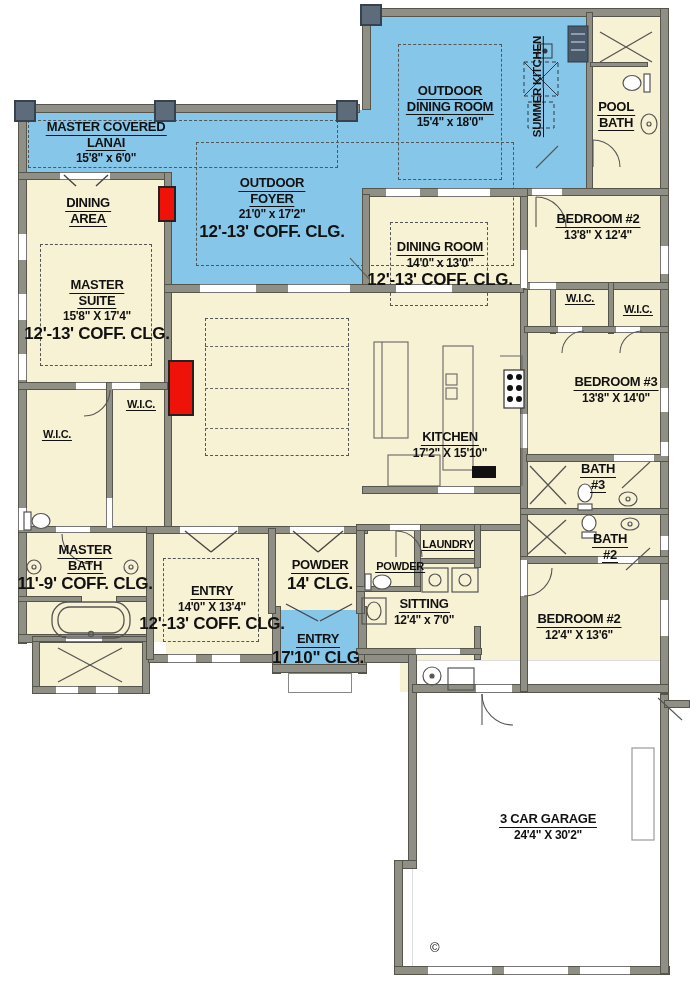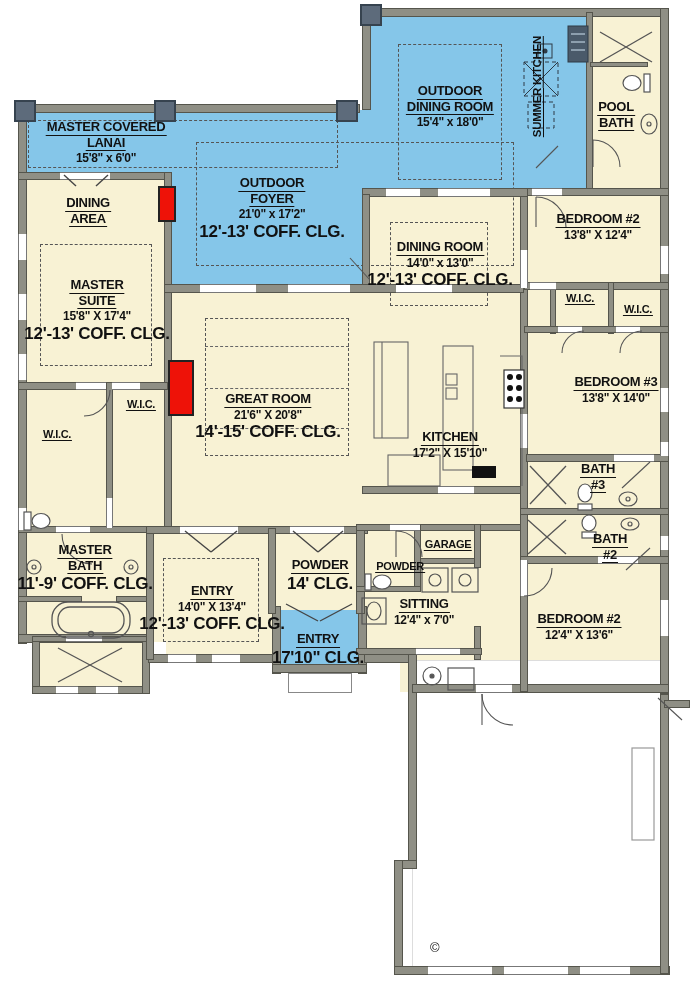--- a/index.html
+++ b/index.html
@@ -346,25 +346,20 @@
   </div>
   <div class="lbl sm" style="left:57px;top:428px;">
     <span class="nm">W.I.C.</span>
   </div>
   <div class="lbl sm" style="left:580px;top:292px;">
     <span class="nm">W.I.C.</span>
   </div>
   <div class="lbl sm" style="left:638px;top:303px;">
     <span class="nm">W.I.C.</span>
   </div>
-  <div class="lbl" style="left:268px;top:392px;">
-    <span class="nm">GREAT ROOM</span>
-    <span class="dm">21'6" X 20'8"</span>
-    <span class="cl">14'-15' COFF. CLG.</span>
-  </div>
   <div class="lbl" style="left:450px;top:430px;">
     <span class="nm">KITCHEN</span>
     <span class="dm">17'2" X 15'10"</span>
   </div>
   <div class="lbl" style="left:600px;top:375px;margin-left:16px;">
     <span class="nm">BEDROOM #3</span>
     <span class="dm">13'8" X 14'0"</span>
   </div>
   <div class="lbl" style="left:598px;top:462px;">
     <span class="nm">BATH</span>
@@ -385,29 +380,33 @@
     <span class="cl">12'-13' COFF. CLG.</span>
   </div>
   <div class="lbl" style="left:320px;top:558px;">
     <span class="nm">POWDER</span>
     <span class="cl">14' CLG.</span>
   </div>
   <div class="lbl sm" style="left:400px;top:560px;">
     <span class="nm">POWDER</span>
   </div>
   <div class="lbl sm" style="left:448px;top:538px;">
-    <span class="nm">GARAGE</span>
+    <span class="nm">LAUNDRY</span>
   </div>
   <div class="lbl" style="left:424px;top:597px;">
     <span class="nm">SITTING</span>
     <span class="dm">12'4" x 7'0"</span>
   </div>
   <div class="lbl" style="left:318px;top:632px;">
     <span class="nm">ENTRY</span>
     <span class="cl">17'10" CLG.</span>
   </div>
   <div class="lbl" style="left:579px;top:612px;">
     <span class="nm">BEDROOM #2</span>
     <span class="dm">12'4" X 13'6"</span>
   </div>
+  <div class="lbl" style="left:548px;top:812px;">
+    <span class="nm">3 CAR GARAGE</span>
+    <span class="dm">24'4" X 30'2"</span>
+  </div>
   <div class="copy" style="left:430px;top:940px;">©</div>
 
 </div>
 
 </body></html>

